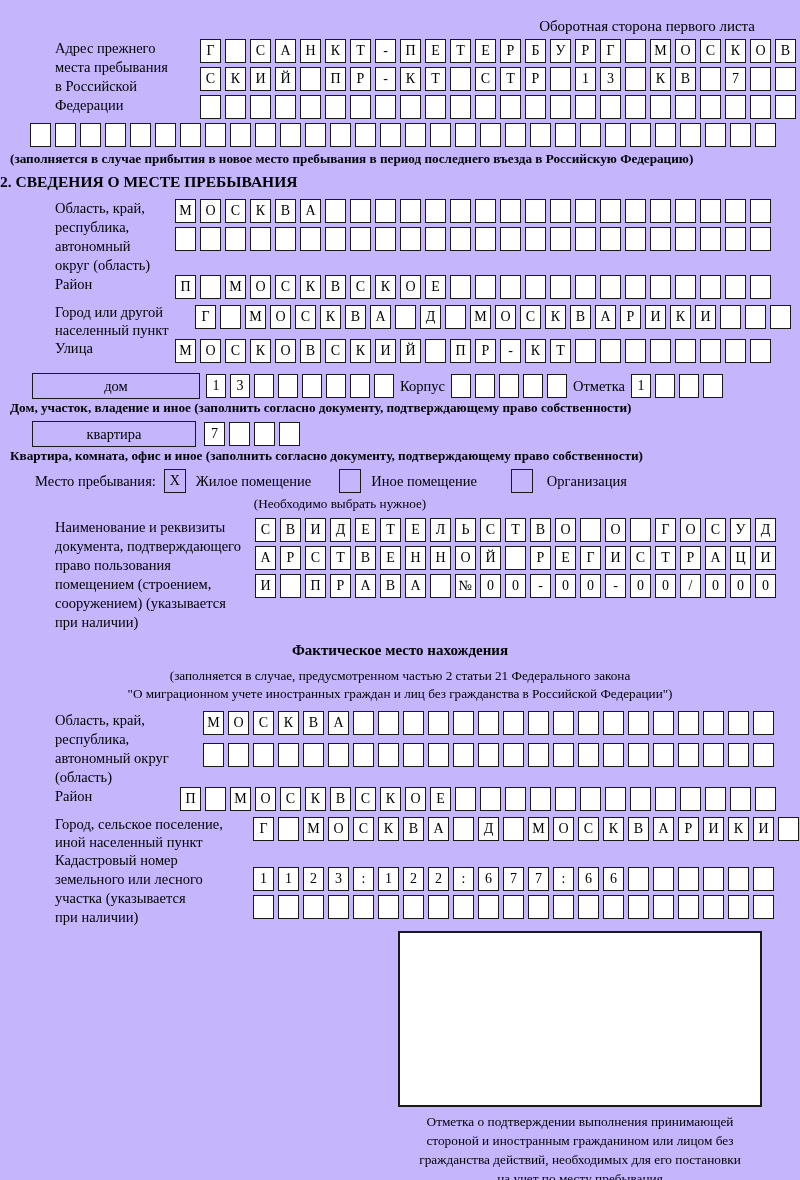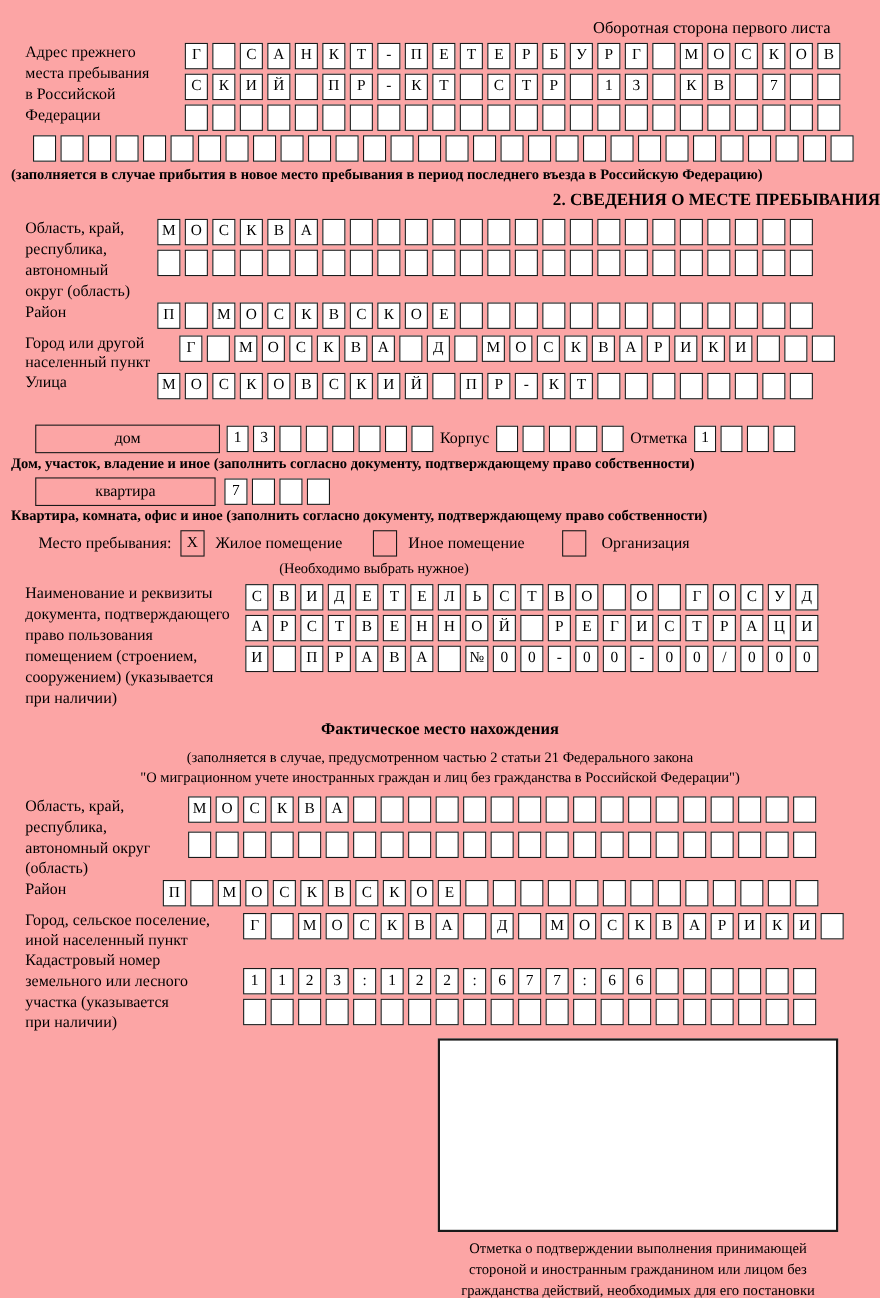--- a/index.html
+++ b/index.html
@@ -1,39 +1,39 @@
 <!DOCTYPE html>
 <html><head>
 <meta charset="utf-8">
 <style>
   html,body{margin:0;padding:0;background:#fff;}
   .page{
-    width:800px;height:1180px;background:#fca5a5;color:#000;
+    width:800px;height:1180px;background:#c4b5fd;color:#000;
     font-family:"Liberation Serif","DejaVu Serif",serif;
     position:relative;overflow:hidden;box-sizing:border-box;
   }
   .header-note{ text-align:right;padding:18px 45px 0 0;font-size:15px; }
-  .field{ display:flex;align-items:flex-start;margin-left:23px; }
+  .field{ display:flex;align-items:flex-start;margin-left:55px; }
   .flabel{ font-size:14.5px;line-height:19px;white-space:pre-line;flex-shrink:0; }
   .rows{ display:flex;flex-direction:column; }
   .boxrow{ display:flex;gap:4px;margin-bottom:4px; }
   .cell{
     width:21px;height:24px;border:1.8px solid #1a1a1a;box-sizing:border-box;
     display:inline-flex;align-items:center;justify-content:center;
     font-size:14px;flex-shrink:0;background:#fff;
   }
   .p24 .cell{ width:20px; }
   .namedbox{
     height:26px;border:1.8px solid #1a1a1a;box-sizing:border-box;
     display:flex;align-items:center;justify-content:center;
     font-size:14.5px;flex-shrink:0;
   }
   .inline-label{ font-size:14.5px;margin:0 6px;align-self:center;white-space:nowrap; }
   .caption{ font-size:13.2px;text-align:left;margin:1px 10px 5px 10px;font-weight:bold; }
-  .sec-title{ font-weight:bold;font-size:15.5px;text-align:right;margin:6px 0 8px 0;padding-left:24px; }
+  .sec-title{ font-weight:bold;font-size:15.5px;text-align:left;margin:6px 0 8px 0; }
   .sub-title{ font-weight:bold;font-size:15px;text-align:center;margin:10px 0 8px 0; }
   .cap-lines{ font-size:13.2px;text-align:center;white-space:pre-line;line-height:18px;margin-bottom:8px; }
   .stay-row{ display:flex;align-items:center;margin-left:35px;font-size:14.5px;margin-top:4px; }
   .cbox{
     width:22px;height:24px;border:1.8px solid #1a1a1a;box-sizing:border-box;
     display:inline-flex;align-items:center;justify-content:center;
     font-size:14px;flex-shrink:0;
   }
   .note-center{ font-size:13.2px;text-align:center;width:560px;margin:3px 0 6px 60px; }
   .stamp-wrap{ margin-left:398px;width:364px;margin-top:4px; }
@@ -316,21 +316,21 @@
         <span class="cell"></span>
         <span class="cell"></span>
         <span class="cell"></span>
         <span class="cell"></span>
         <span class="cell"></span>
         <span class="cell"></span>
         <span class="cell"></span>
       </div>
   </div>
 
-  <div class="stay-row" style="margin-left:32px;margin-top:19px">
+  <div class="stay-row" style="margin-left:32px;margin-top:6px">
     <div class="namedbox" style="width:168px">дом</div>
     <div class="boxrow p24" style="margin:0 0 0 6px">
         <span class="cell">1</span>
         <span class="cell">3</span>
         <span class="cell"></span>
         <span class="cell"></span>
         <span class="cell"></span>
         <span class="cell"></span>
         <span class="cell"></span>
         <span class="cell"></span>

